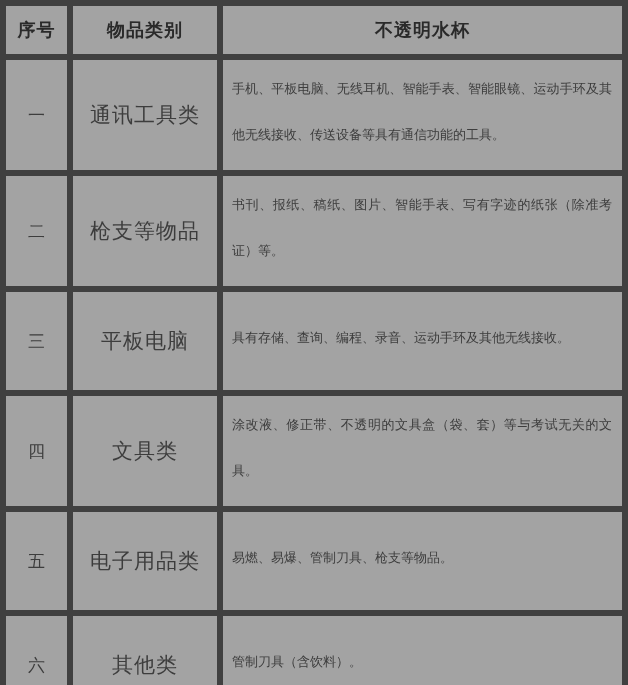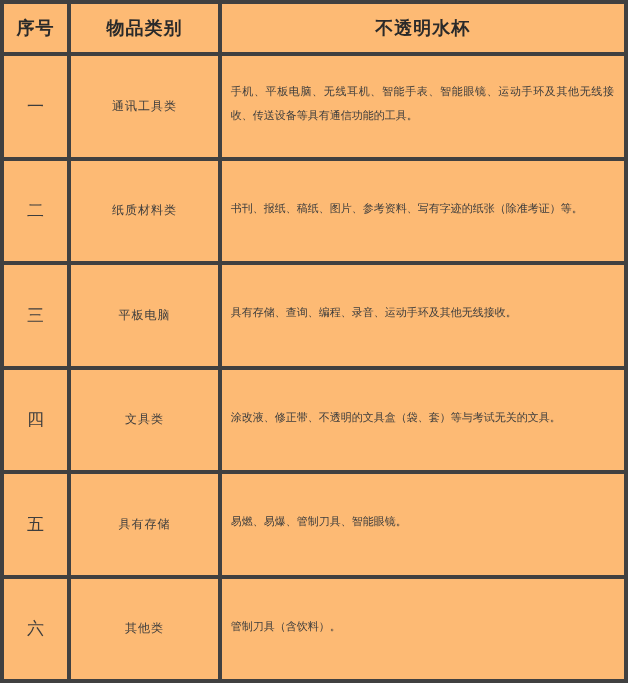--- a/index.html
+++ b/index.html
@@ -22,46 +22,46 @@
     border-left: 3px solid #000000;
     border-right: 3px solid #000000;
     border-bottom: 4px solid #000000;
     color: #3d3d3d;
   }
   col.col-no { width: 67px; }
   col.col-category { width: 150px; }
   col.col-items { width: 405px; }
 
   th, td {
-    border: 4px solid #404040;
+    border: 6px solid #404040;
     vertical-align: middle;
-    background: #fdba74;
+    background: #a3a3a3;
   }
   thead th {
     height: 46px;
     font-size: 18px;
     font-weight: bold;
     color: #2a2a2a;
     text-align: center;
     letter-spacing: 1px;
   }
   tbody tr { height: 104px; }
   td.cell-no {
     text-align: center;
     font-size: 17px;
   }
   td.cell-category {
     text-align: center;
-    font-size: 12px;
+    font-size: 21px;
     letter-spacing: 1px;
   }
   td.cell-items {
     text-align: justify;
-    font-size: 11px;
-    line-height: 24px;
+    font-size: 13px;
+    line-height: 46px;
     padding: 6px 10px 12px 9px;
   }
 </style>
 </head>
 <body>
 
 <table class="items-table">
   <colgroup>
     <col class="col-no">
     <col class="col-category">
@@ -75,37 +75,37 @@
     </tr>
   </thead>
   <tbody>
     <tr>
       <td class="cell-no">一</td>
       <td class="cell-category">通讯工具类</td>
       <td class="cell-items">手机、平板电脑、无线耳机、智能手表、智能眼镜、运动手环及其他无线接收、传送设备等具有通信功能的工具。</td>
     </tr>
     <tr>
       <td class="cell-no">二</td>
-      <td class="cell-category">纸质材料类</td>
-      <td class="cell-items">书刊、报纸、稿纸、图片、参考资料、写有字迹的纸张（除准考证）等。</td>
+      <td class="cell-category">枪支等物品</td>
+      <td class="cell-items">书刊、报纸、稿纸、图片、智能手表、写有字迹的纸张（除准考证）等。</td>
     </tr>
     <tr>
       <td class="cell-no">三</td>
       <td class="cell-category">平板电脑</td>
       <td class="cell-items">具有存储、查询、编程、录音、运动手环及其他无线接收。</td>
     </tr>
     <tr>
       <td class="cell-no">四</td>
       <td class="cell-category">文具类</td>
       <td class="cell-items">涂改液、修正带、不透明的文具盒（袋、套）等与考试无关的文具。</td>
     </tr>
     <tr>
       <td class="cell-no">五</td>
-      <td class="cell-category">具有存储</td>
-      <td class="cell-items">易燃、易爆、管制刀具、智能眼镜。</td>
+      <td class="cell-category">电子用品类</td>
+      <td class="cell-items">易燃、易爆、管制刀具、枪支等物品。</td>
     </tr>
     <tr>
       <td class="cell-no">六</td>
       <td class="cell-category">其他类</td>
       <td class="cell-items">管制刀具（含饮料）。</td>
     </tr>
   </tbody>
 </table>
 
 </body></html>

